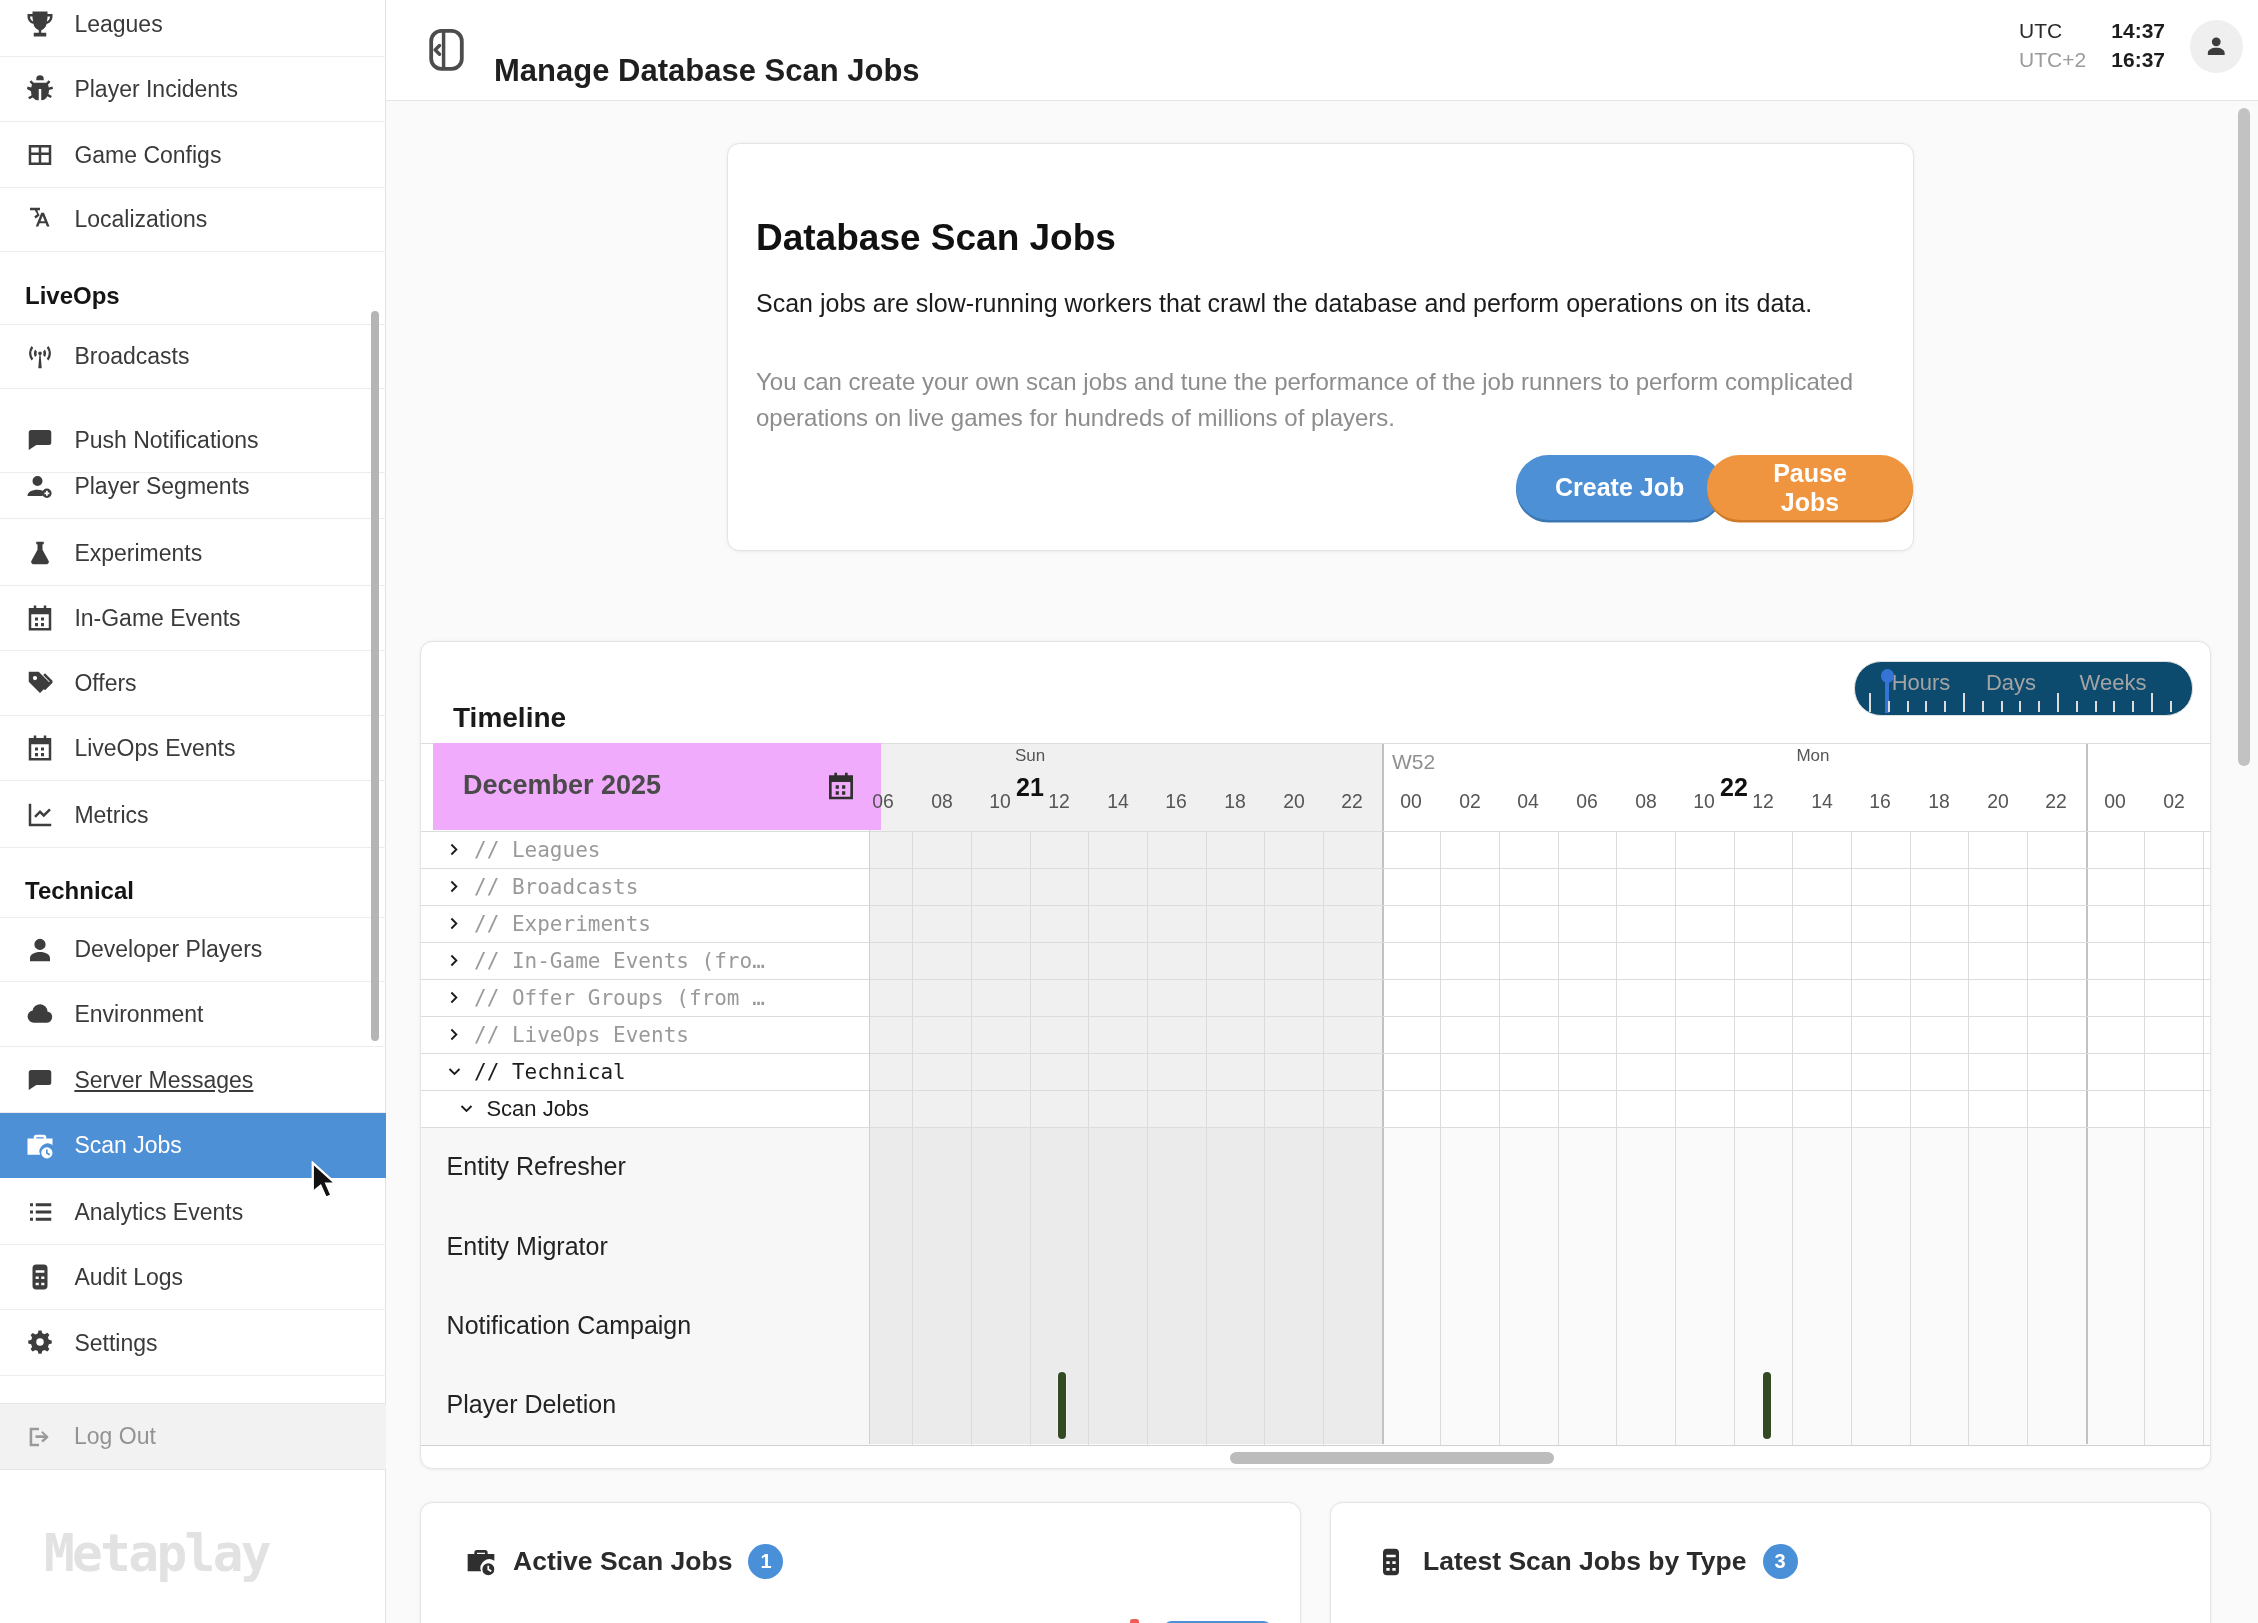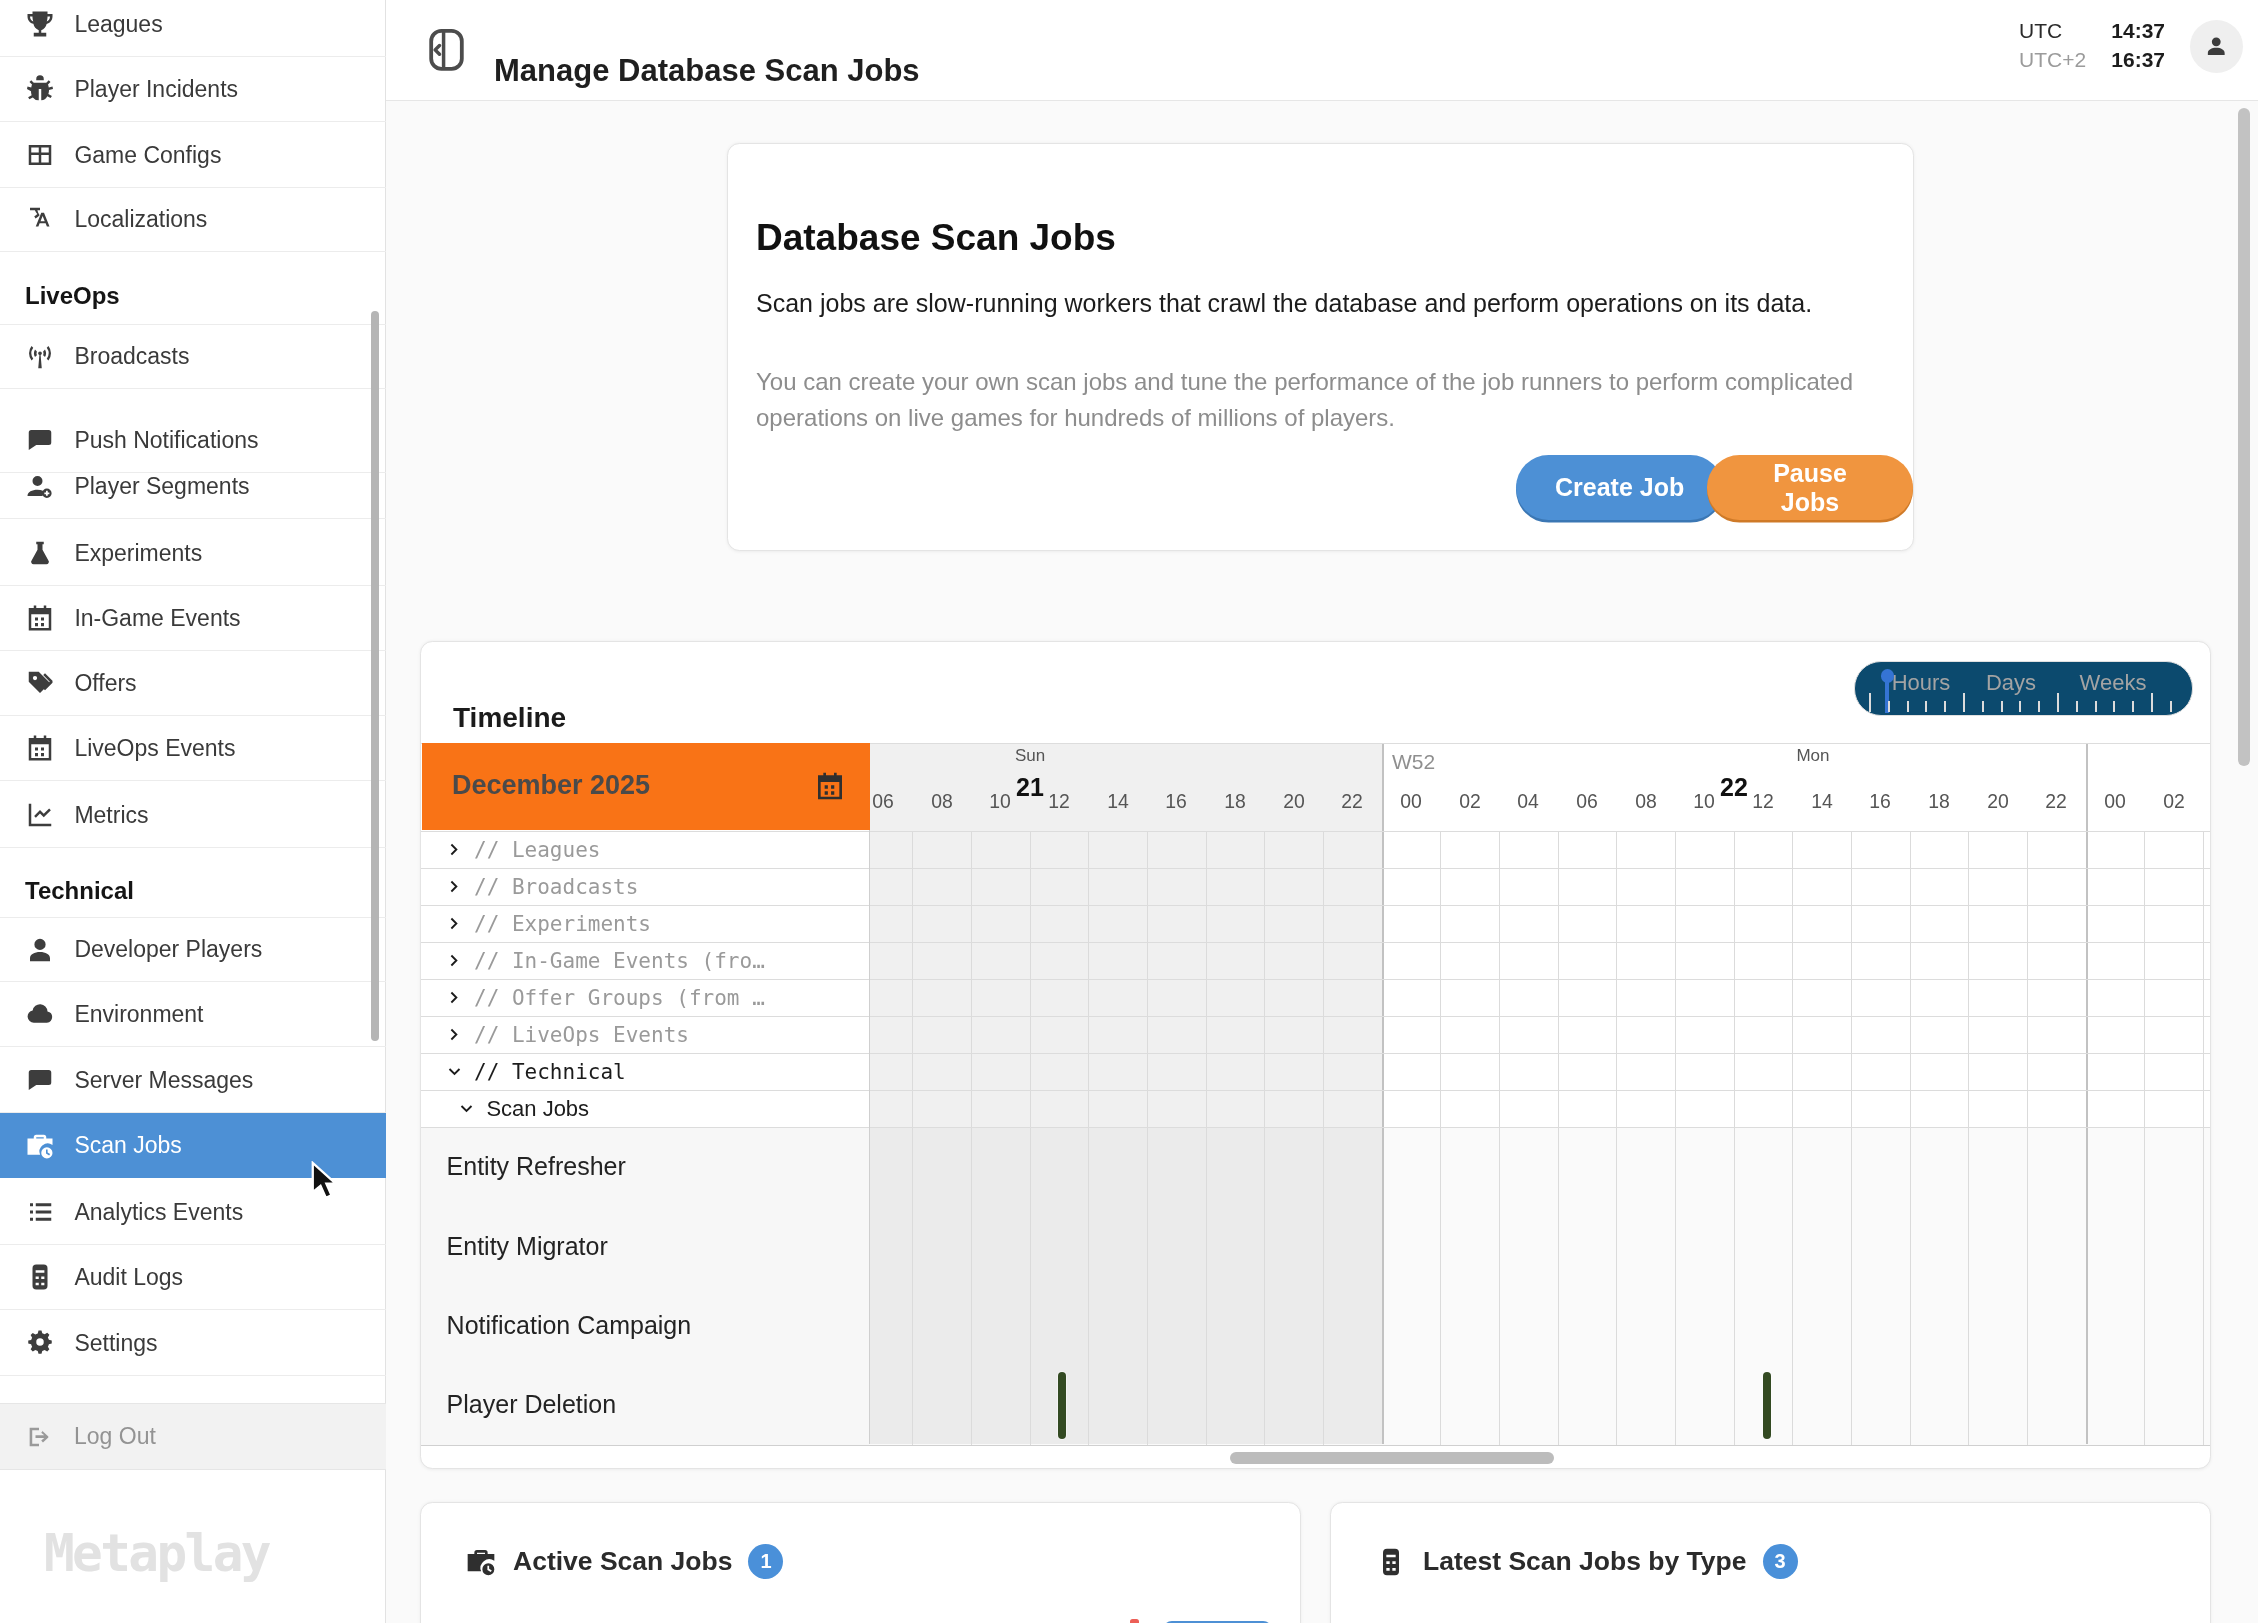--- a/index.html
+++ b/index.html
@@ -50,21 +50,21 @@
   .tl-card{left:420px;top:641px;width:1791px;height:828px;overflow:hidden;}
   .tl-title{position:absolute;left:32px;top:32px;font-size:28px;font-weight:700;color:#1b1b1b;}
   .zoomctl{position:absolute;left:1433px;top:19.4px;width:339px;height:55px;border:1.8px solid #e0e0e0;
            border-radius:27px;background:#0c4a6e;}
   .zoomctl .opt{position:absolute;top:8px;transform:translateX(-50%);font-size:22px;color:#a3a3a3;cursor:pointer;}
   .zoomctl .tick{position:absolute;bottom:3.5px;width:1.8px;background:#dcdcdc;}
   .zpin{position:absolute;left:25.6px;top:7px;width:8.8px;height:41px;cursor:pointer;}
   .zpin .dot{position:absolute;left:0;top:0;width:13.2px;height:13.2px;border-radius:50%;background:#3574d4;}
   .zpin .stem{position:absolute;left:4.9px;top:8.8px;width:3.5px;height:35px;background:#3574d4;}
   .tl-abs{position:absolute;left:0;top:0;width:1791px;height:828px;}
-  .monthcell{position:absolute;left:1px;top:101px;width:448px;height:87px;background:#f97316;}
+  .monthcell{position:absolute;left:12px;top:101px;width:448px;height:87px;background:#f0abfc;}
   .monthlab{position:absolute;left:30px;top:26.5px;font-size:27px;font-weight:700;color:#4a4a4a;}
   .calbtn{position:absolute;left:392px;top:26.5px;width:32px;height:32px;cursor:pointer;color:#2f2f2f;}
   .calbtn svg{width:32px;height:32px;fill:currentColor;}
   .dayname{position:absolute;top:104px;transform:translateX(-50%);font-size:17px;color:#555;}
   .daynum{position:absolute;top:131px;transform:translateX(-50%);font-size:25px;font-weight:700;color:#111;}
   .weeklab{position:absolute;top:108px;font-size:21px;color:#8f8f8f;}
   .hourlab{position:absolute;top:148px;transform:translateX(-50%);font-size:19.4px;color:#555;}
   .treerow{position:absolute;left:0;width:448px;height:37px;display:flex;align-items:center;cursor:pointer;}
   .treerow .chev{width:15px;height:15px;margin-left:25.6px;margin-right:12.4px;flex:0 0 auto;}
   .treerow .chev svg{width:15px;height:15px;display:block;stroke:#1c1c1c;stroke-width:3;fill:none;}
@@ -203,21 +203,21 @@
         <span>Developer Players</span>
       </div>
       <div class="side-item" style="top: 982px;">
         <span class="ic">
           <svg viewBox="0 0 24 24">
             <path d="M7 19a5 5 0 0 1-.9-9.9A6 6 0 0 1 18 9.9 4.6 4.6 0 0 1 17.5 19H7z"></path>
           </svg>
         </span>
         <span>Environment</span>
       </div>
-      <div class="side-item" style="top: 1048px;">
+      <div class="side-item" style="top: 1048px; text-decoration: underline;">
         <span class="ic">
           <svg viewBox="0 0 24 24">
             <path d="M5 4h14a2 2 0 0 1 2 2v8a2 2 0 0 1-2 2H9l-6 4V6a2 2 0 0 1 2-2z"></path>
           </svg>
         </span>
         <span>Server Messages</span>
       </div>
       <div class="side-item selected" style="top: 1113px;">
         <span class="ic">
           <svg viewBox="0 0 24 24">

